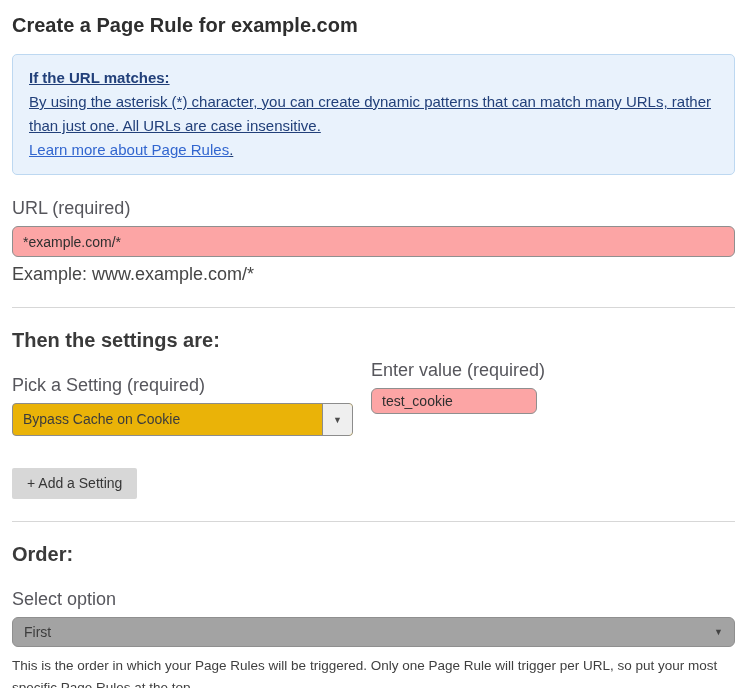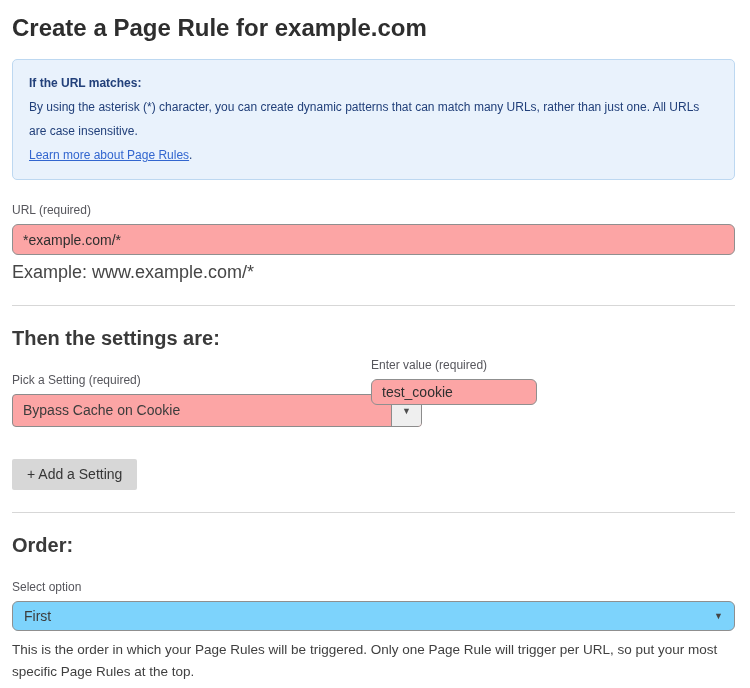--- a/index.html
+++ b/index.html
@@ -3,43 +3,44 @@
 <meta charset="utf-8">
 <style>
   * { box-sizing: border-box; margin: 0; padding: 0; }
   html, body { width: 750px; height: 688px; background: #ffffff; overflow: hidden; }
   body {
     font-family: "Liberation Sans", sans-serif;
     color: #303030;
     padding: 14px 15px 0 12px;
   }
   .page-title {
-    font-size: 24px;
+    font-size: 20px;
     font-weight: 700;
     color: #2e2e2e;
     margin-bottom: 17px;
   }
   .info-box {
     background: #e9f2fc;
     border: 1px solid #bdd8f1;
     border-radius: 5px;
     padding: 11px 16px 12px 16px;
-    font-size: 12px;
+    font-size: 15px;
     line-height: 24px;
     color: #22407a;
+    text-decoration: underline;
   }
   .info-box .info-heading { font-weight: 700; }
   .info-link {
     color: #3266cf;
     text-decoration: underline;
     cursor: pointer;
   }
   .info-link-suffix { color: #22407a; }
   .field-label {
-    font-size: 12px;
+    font-size: 18px;
     color: #56565c;
     margin-top: 23px;
     margin-bottom: 7px;
   }
   .text-input {
     display: block;
     width: 100%;
     height: 31px;
     border: 1px solid #8f8f8f;
     border-radius: 6px;
@@ -64,25 +65,25 @@
     font-size: 20px;
     font-weight: 700;
     color: #3a3a3a;
     margin-top: 21px;
   }
   .settings-row { display: flex; align-items: flex-start; }
   .settings-col-left { width: 341px; }
   .settings-col-right { margin-left: 18px; padding-top: 8px; }
   .setting-select {
     display: flex;
-    width: 410px;
+    width: 341px;
     height: 33px;
     border: 1px solid #8c8c8c;
     border-radius: 4px;
-    background: #fca5a5;
+    background: #eab308;
     overflow: hidden;
     cursor: pointer;
   }
   .setting-select .select-value {
     flex: 1;
     font-size: 14px;
     color: #3c3c3c;
     line-height: 31px;
     padding: 0 10px;
     white-space: nowrap;
@@ -111,21 +112,21 @@
   }
   .btn-gray { background: #d7d7d7; color: #363636; }
   .add-setting-btn { margin-top: 32px; height: 31px; line-height: 31px; }
   .order-select {
     display: flex;
     align-items: center;
     width: 100%;
     height: 30px;
     border: 1px solid #8f8f8f;
     border-radius: 6px;
-    background: #7dd3fc;
+    background: #a3a3a3;
     cursor: pointer;
     justify-content: flex-end;
   }
   .order-select .select-value {
     flex: 1;
     font-size: 14px;
     color: #3c3c3c;
     padding: 0 11px;
   }
   .order-select .select-caret {

